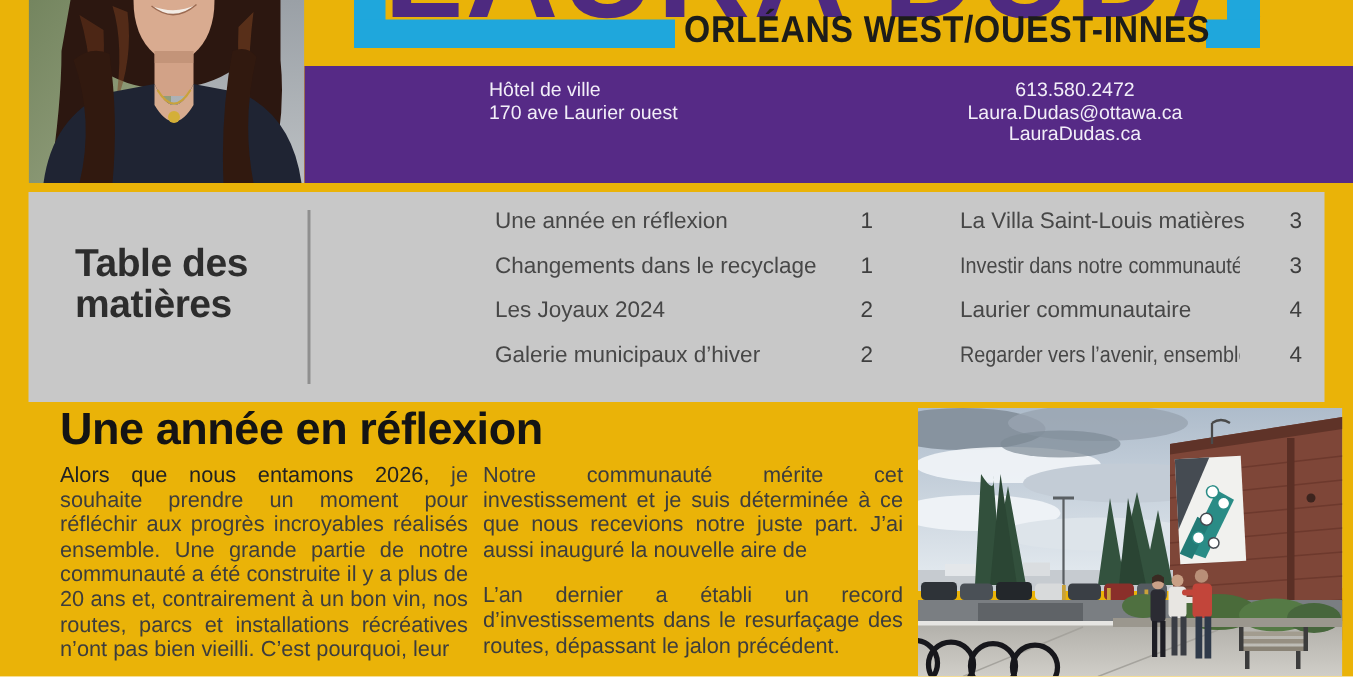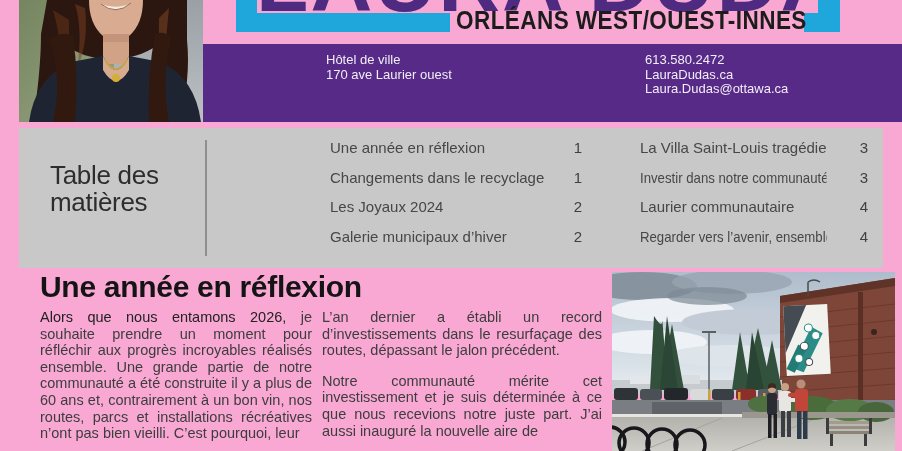--- a/index.html
+++ b/index.html
@@ -1,18 +1,18 @@
 <!DOCTYPE html>
 <html><head>
 <meta charset="utf-8">
 <style>
   html,body{margin:0;padding:0;background:#ffffff;}
   .page{
     position:relative; width:902px; height:451px; overflow:hidden;
-    background:#f9a8d4; font-family:"Liberation Sans", sans-serif;
+    background:#eab308; font-family:"Liberation Sans", sans-serif;
   }
   
   .headshot{position:absolute; left:19px; top:0; width:184px; height:122px; overflow:hidden;}
   .name-clip{position:absolute; left:256px; top:0; width:592px; height:13px; overflow:hidden;}
   .name-big{
     position:absolute; left:0; bottom:-18px; white-space:nowrap;
     font-weight:700; font-size:84px; letter-spacing:2px; color:#4e2a80;
     transform:scaleX(1.02); transform-origin:left bottom;
   }
   .cyan{position:absolute; background:#1fa7dc;}
@@ -24,29 +24,29 @@
     position:absolute; left:456px; top:8px; white-space:nowrap;
     font-weight:700; font-size:25px; line-height:25px; color:#1c1c1a;
     transform:scaleX(0.9); transform-origin:left top; letter-spacing:0.5px;
   }
   .contact-box{
     position:absolute; left:203px; top:44px; width:732px; height:78px;
     background:#562a86; color:#f2eef8;
   }
   .contact-col{position:absolute; top:9px; font-size:13px; line-height:14.5px; font-weight:400;}
   .addr-col{left:123px;}
-  .tel-col{left:442px;}
+  .tel-col{left:442px;text-align:center;}
   
   .toc-box{
     position:absolute; left:19px; top:128px; width:864px; height:140px;
     background:#c8c8c8;
   }
   .toc-title{
     position:absolute; left:31px; top:34px; width:150px;
-    font-weight:400; font-size:26px; line-height:27px; color:#2d2d2d;
+    font-weight:700; font-size:26px; line-height:27px; color:#2d2d2d;
     letter-spacing:-0.3px;
   }
   .toc-rule{position:absolute; left:186px; top:12px; width:2px; height:116px; background:#8f8f8f;}
   .toc-col{
     position:absolute; top:11px; height:106px;
     display:flex; flex-direction:column; justify-content:space-between;
   }
   .toc-col1{left:311px; width:252px;}
   .toc-col2{left:621px; width:228px;}
   .toc-row{display:flex; align-items:baseline; font-size:15px; color:#474747;}
@@ -124,22 +124,22 @@
   <div class="cyan cy-right-bar"></div>
   <div class="ward">ORLÉANS WEST/OUEST-INNES</div>
 
   <div class="contact-box">
     <div class="contact-col addr-col">
       <div>Hôtel de ville</div>
       <div>170 ave Laurier ouest</div>
     </div>
     <div class="contact-col tel-col">
       <div>613.580.2472</div>
+      <div>Laura.Dudas@ottawa.ca</div>
       <div>LauraDudas.ca</div>
-      <div>Laura.Dudas@ottawa.ca</div>
     </div>
   </div>
 
   <div class="toc-box">
     <div class="toc-title">Table des matières</div>
     <div class="toc-rule"></div>
 
     <div class="toc-col toc-col1">
       <div class="toc-row">
         <span class="toc-label">Une année en réflexion</span>
@@ -154,47 +154,47 @@
         <span class="toc-page">2</span>
       </div>
       <div class="toc-row">
         <span class="toc-label">Galerie municipaux d’hiver</span>
         <span class="toc-page">2</span>
       </div>
     </div>
 
     <div class="toc-col toc-col2">
       <div class="toc-row">
-        <span class="toc-label">La Villa Saint-Louis tragédie</span>
+        <span class="toc-label">La Villa Saint-Louis matières</span>
         <span class="toc-page">3</span>
       </div>
       <div class="toc-row">
         <span class="toc-label cond">Investir dans notre communauté</span>
         <span class="toc-page">3</span>
       </div>
       <div class="toc-row">
         <span class="toc-label">Laurier communautaire</span>
         <span class="toc-page">4</span>
       </div>
       <div class="toc-row">
         <span class="toc-label cond">Regarder vers l’avenir, ensemble</span>
         <span class="toc-page">4</span>
       </div>
     </div>
   </div>
 
   <div class="article-title">Une année en réflexion</div>
 
   <div class="body-col col-1">
-    <p><span class="lead">Alors que nous entamons 2026,</span><span> je souhaite prendre un moment pour réfléchir aux progrès incroyables réalisés ensemble. Une grande partie de notre communauté a été construite il y a plus de 60 ans et, contrairement à un bon vin, nos routes, parcs et installations récréatives n’ont pas bien vieilli. C’est pourquoi, leur</span></p>
+    <p><span class="lead">Alors que nous entamons 2026,</span><span> je souhaite prendre un moment pour réfléchir aux progrès incroyables réalisés ensemble. Une grande partie de notre communauté a été construite il y a plus de 20 ans et, contrairement à un bon vin, nos routes, parcs et installations récréatives n’ont pas bien vieilli. C’est pourquoi, leur</span></p>
   </div>
 
   <div class="body-col col-2">
+    <p>Notre communauté mérite cet investissement et je suis déterminée à ce que nous recevions notre juste part. J’ai aussi inauguré la nouvelle aire de</p>
     <p>L’an dernier a établi un record d’investissements dans le resurfaçage des routes, dépassant le jalon précédent.</p>
-    <p>Notre communauté mérite cet investissement et je suis déterminée à ce que nous recevions notre juste part. J’ai aussi inauguré la nouvelle aire de</p>
   </div>
 
   <div class="community-photo">
     <svg width="283" height="179" viewBox="0 0 283 179">
       <defs>
         <linearGradient id="sky" x1="0" y1="0" x2="0" y2="1">
           <stop offset="0" stop-color="#aebccb"></stop>
             <stop offset="1" stop-color="#e6ecf1"></stop>
         </linearGradient>
         <linearGradient id="plaza" x1="0" y1="0" x2="0" y2="1">

